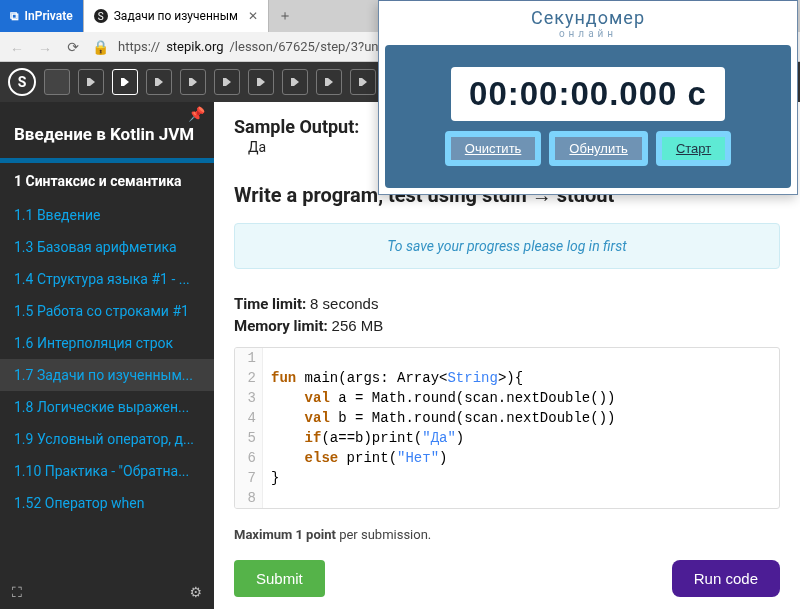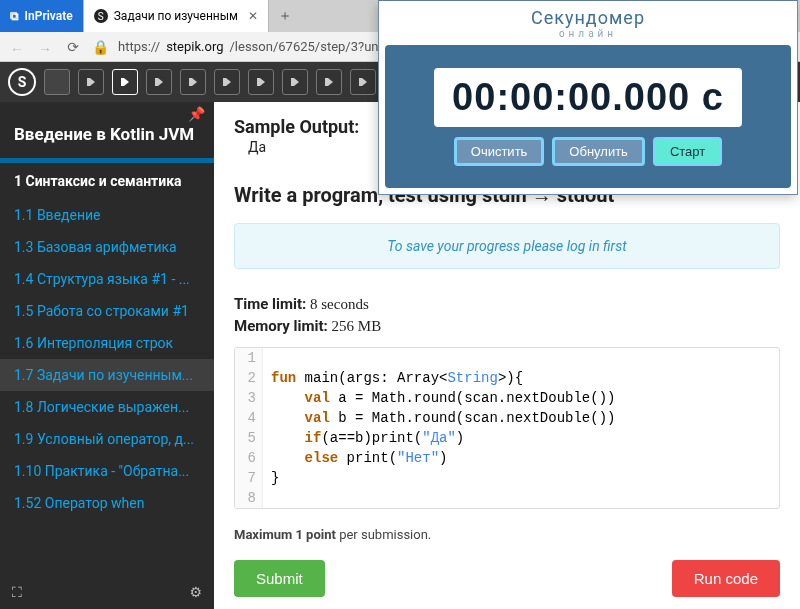--- a/index.html
+++ b/index.html
@@ -38,44 +38,44 @@
   .nav-item.active { background:#3f3f3f; }
   .sidebar-footer { margin-top:auto; display:flex; justify-content:space-between; padding:8px 12px; color:#bbb; }
 
   .content { flex:1; background:#fff; overflow:auto; padding: 14px 20px 20px 20px; position:relative; }
   .sample-label { font-size:18px; font-weight:700; color:#222; margin-bottom:2px; }
   .sample-val { color:#222; padding-left:14px; margin-bottom:28px; }
   .task-title { font-size:20px; font-weight:700; color:#222; margin-bottom:16px; }
   .info-banner { background:#eaf8fb; border:1px solid #cdebf3; border-radius:4px; color:#3392c4; font-style:italic; text-align:center; padding:14px 8px; margin-bottom:26px; }
   .limits { color:#222; font-size:15px; margin-bottom:4px; }
   .limits b { font-weight:700; }
-  .limits .mono, .val-mono { font-family: Liberation Serif, serif; margin-top: 17px; }
+  .limits .mono, .val-mono { font-family: Liberation Sans, sans-serif; margin-top: 17px; }
 
   .codeblock { border:1px solid #ddd; border-radius:3px; margin-top:12px; font-family: Consolas, "Courier New", monospace; font-size:14px; line-height:20px; overflow:hidden; }
   .codeline { display:flex; }
   .gutter { width:28px; text-align:right; color:#aeaeae; background:#fafafa; padding-right:6px; border-right:1px solid #eee; user-select:none; }
   .codetxt { padding-left:8px; white-space:pre; }
   .kw { color:#b05d00; font-weight:600; }
   .str { color:#3b82f6;font-family:Liberation Mono, monospace; }
 
   .subrow { display:flex; align-items:center; gap:14px; margin-top:18px; }
   .max-pts { color:#444; font-size:13px; }
   .btn { border:none; border-radius:4px; padding:10px 22px; font-size:15px; cursor:pointer; color:#fff; }
   .btn-submit { background:#55b349; }
-  .btn-run { background:#ef4444; margin-left:auto; }
+  .btn-run { background:#4c1d95; margin-left:auto;border-radius:8px; }
 
   
   .overlay { position:absolute; top:0; left:378px; width:420px; height:195px; background:#fff; border:1px solid #6d8aa9; border-top:1px solid #5a7aa0; box-shadow: -2px 4px 10px rgba(0,0,0,.2); display:flex; flex-direction:column; }
   .ov-logo { text-align:center; padding:6px 0 2px; }
   .ov-logo .t1 { color:#3f6f95; font-size:18px; letter-spacing:1px; }
   .ov-logo .t2 { color:#8aa6bf; font-size:10px; letter-spacing:4px; }
   .ov-body { flex:1; background:#3f6f95; margin:4px 6px 6px 6px; border-radius:4px; display:flex; flex-direction:column; align-items:center; justify-content:center; gap:10px; }
-  .ov-time { background:#fff; color:#123; font-size:38px; font-weight:600; letter-spacing:1px; padding:8px 18px; border-radius:4px; font-family: Arial, sans-serif; }
+  .ov-time { background:#fff; color:#123; font-size:33px; font-weight:600; letter-spacing:1px; padding:8px 18px; border-radius:4px; font-family: Arial, sans-serif; }
   .ov-btns { display:flex; gap:8px; }
-  .ov-btn { background:#6f93b4; color:#fff; border:3px solid #7dd3fc; border-radius:4px; padding:4px 14px; font-size:13px; cursor:pointer; }
+  .ov-btn { background:#6f93b4; color:#fff; border:6px solid #7dd3fc; border-radius:4px; padding:4px 14px; font-size:13px; cursor:pointer;text-decoration:underline; }
   .ov-btn.light { background:#5eead4; color:#234; }
 </style>
 </head>
 <body>
 
 <div class="tabbar">
   <div class="tab private">
     <span>⧉</span>
     <span>InPrivate</span>
   </div>

